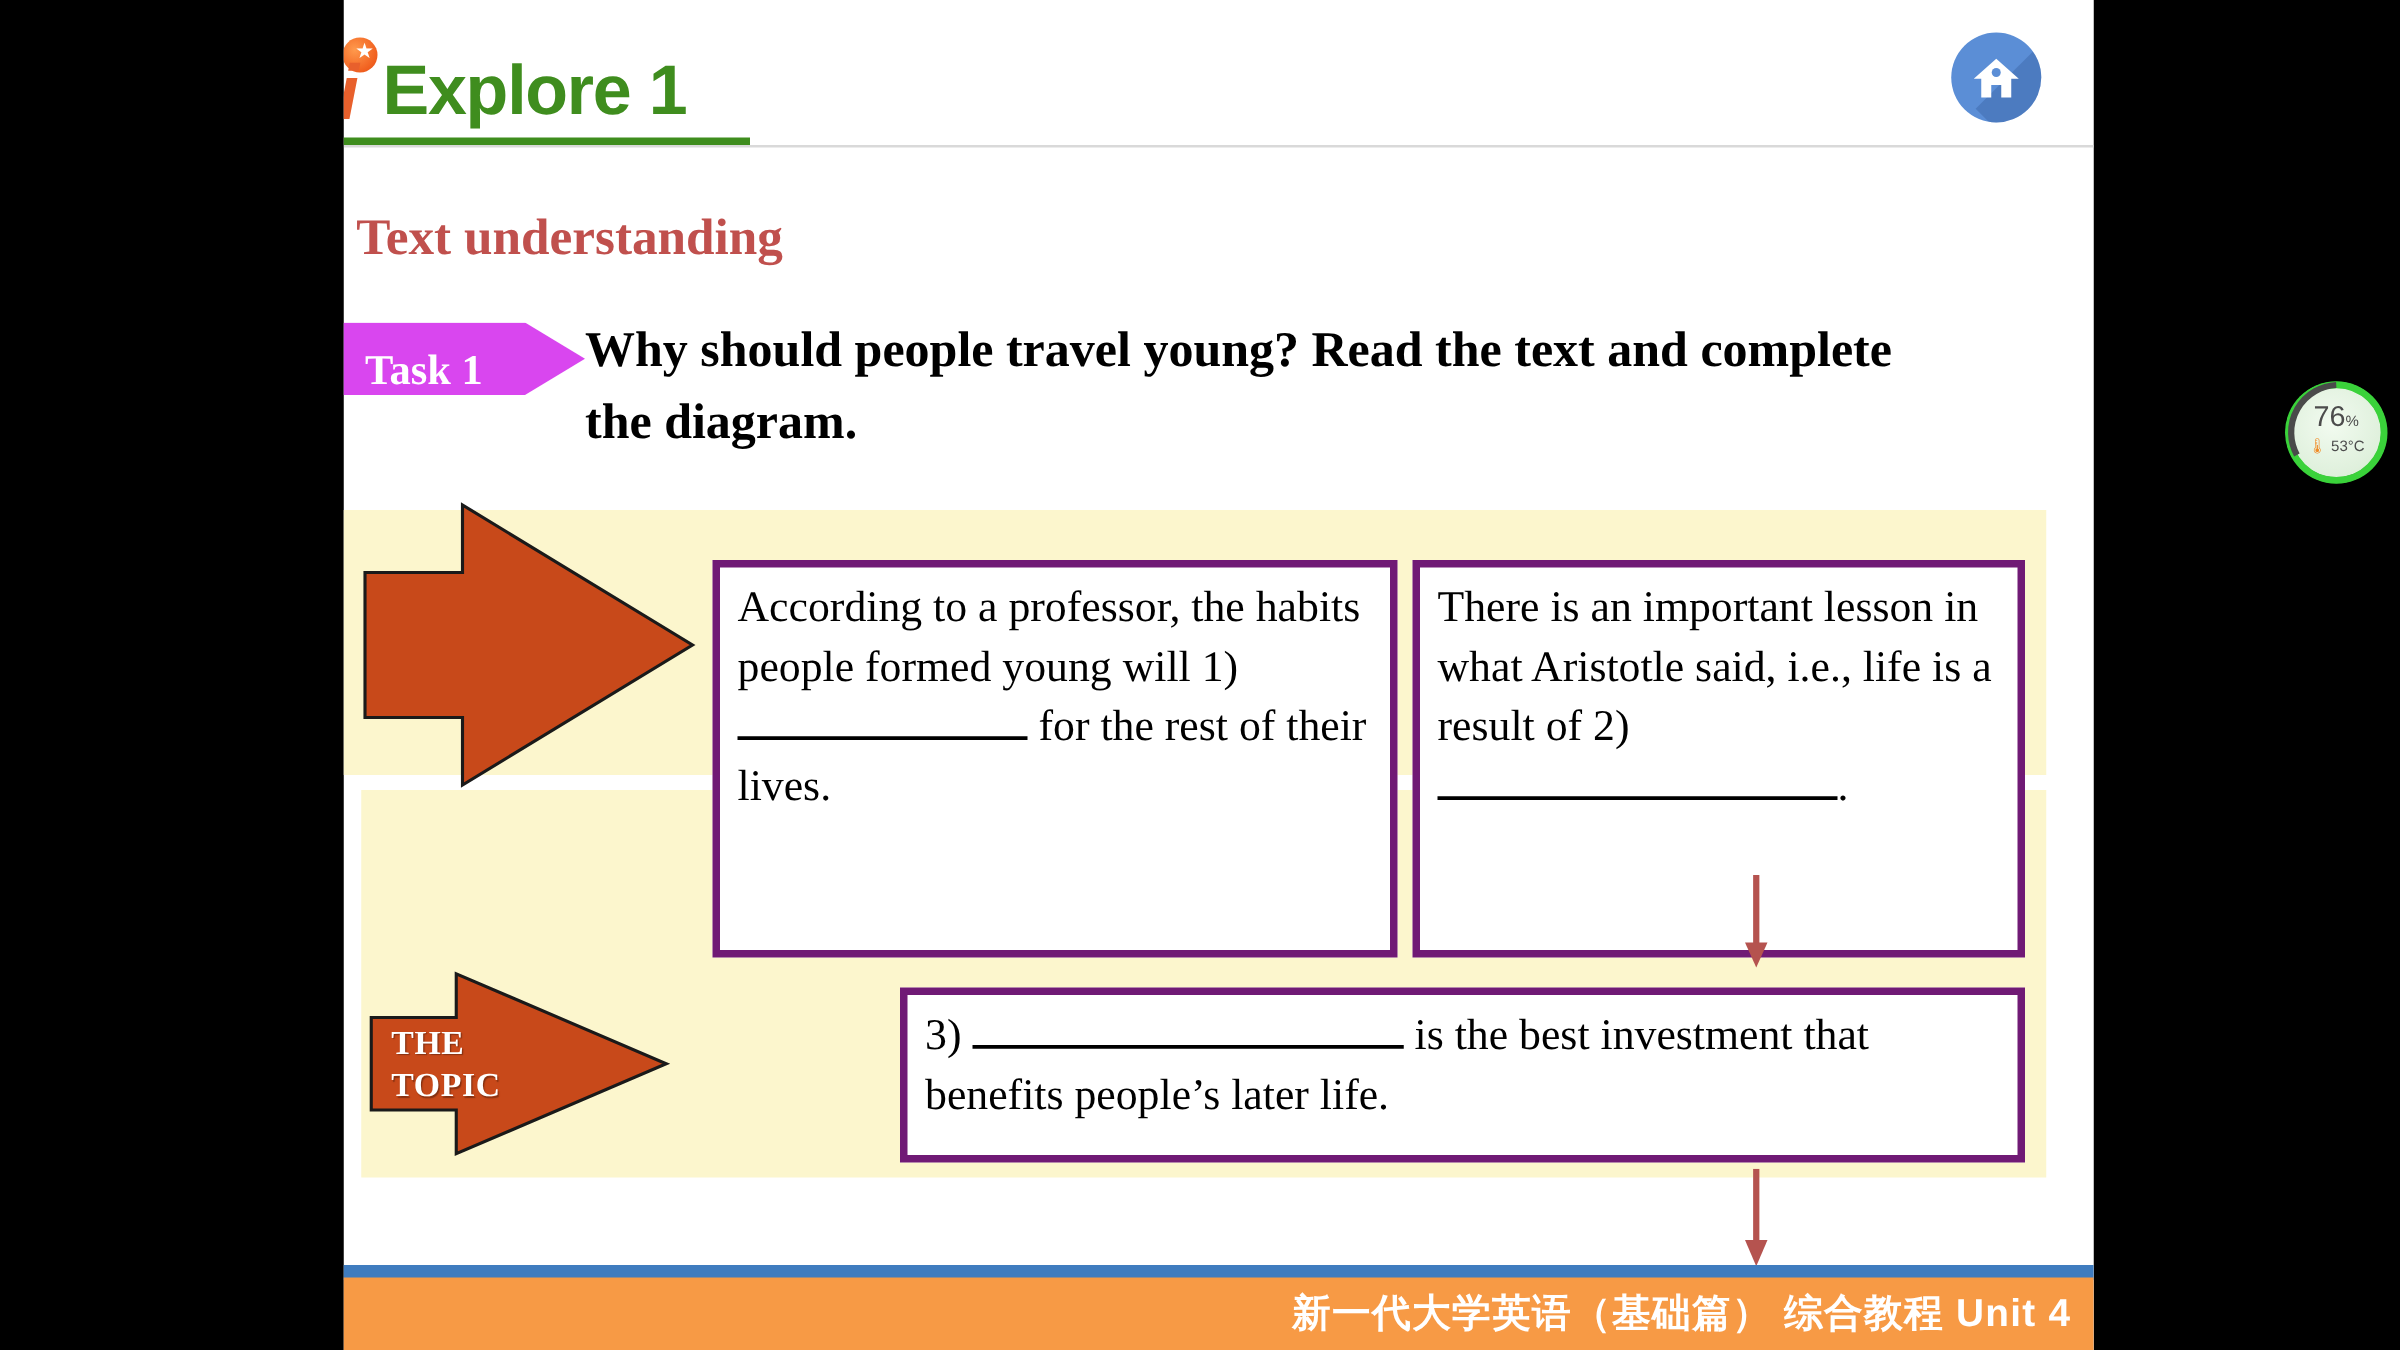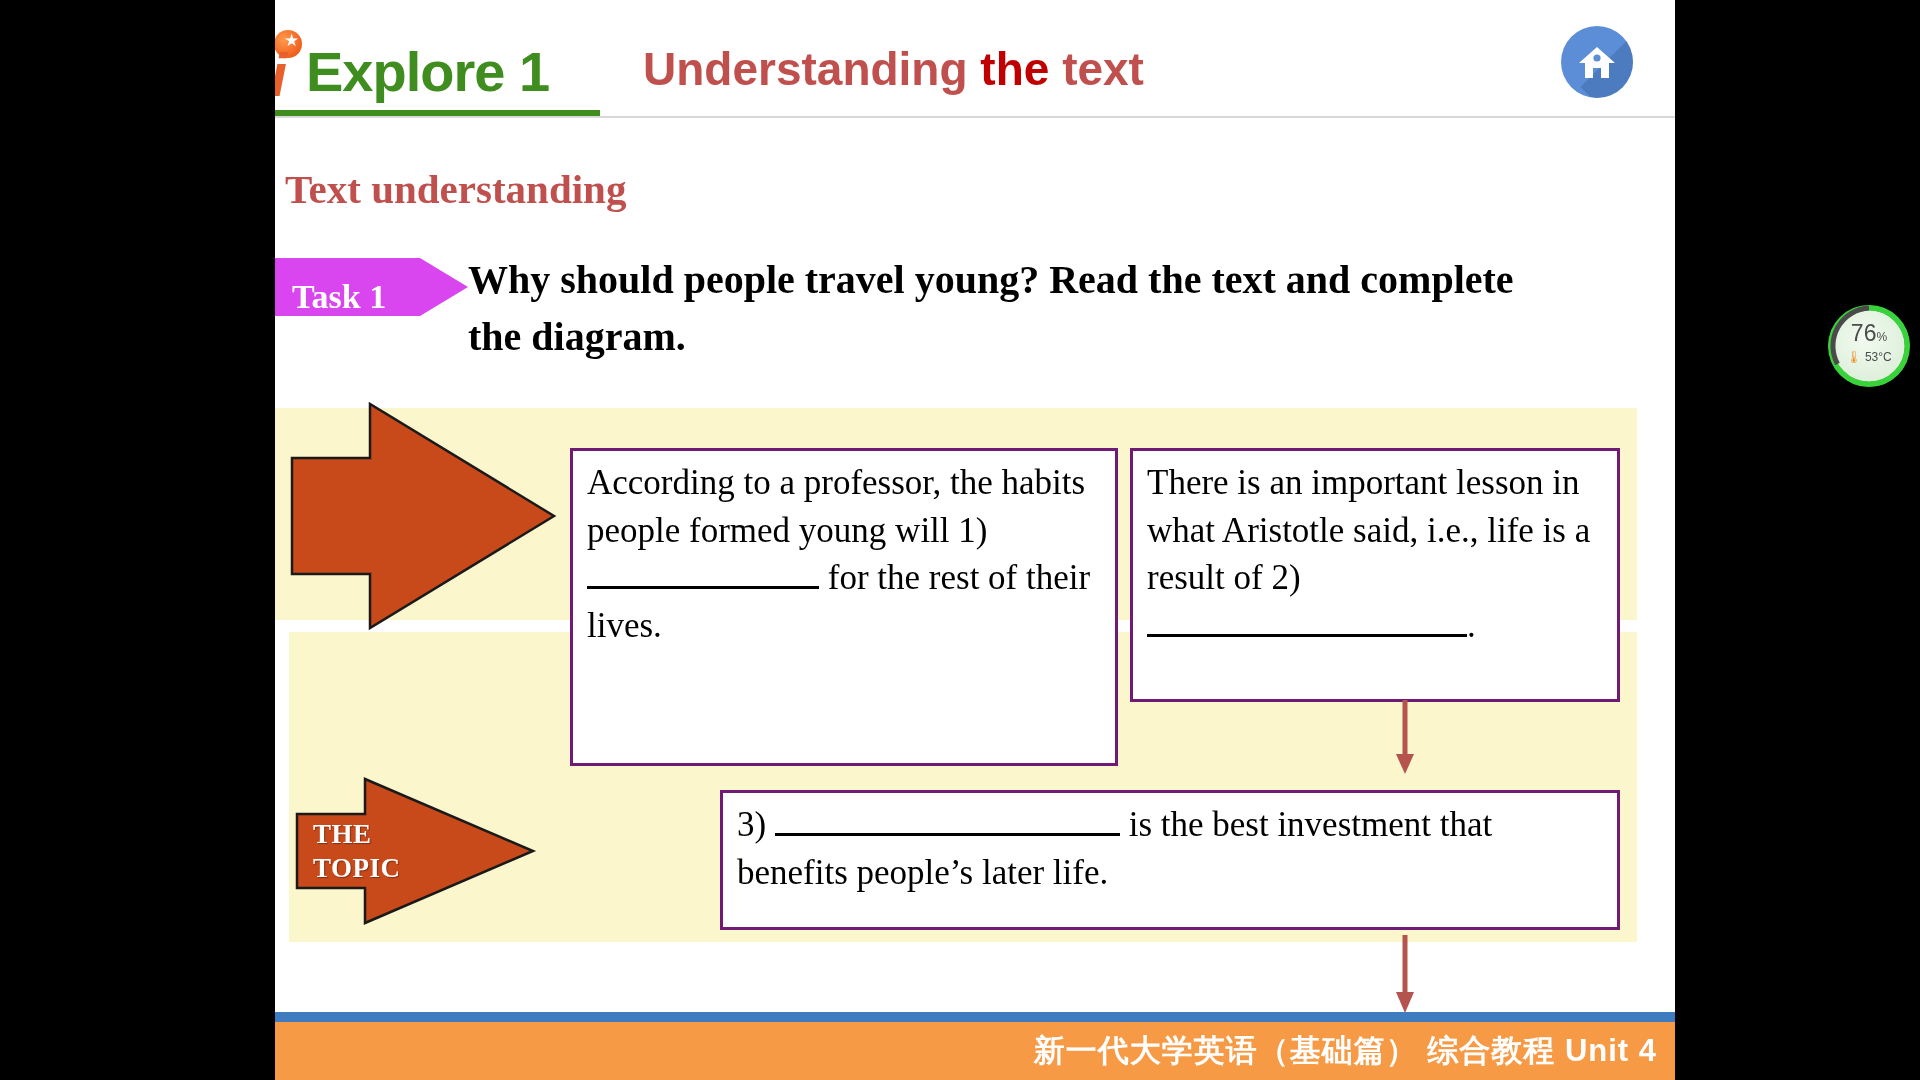--- a/index.html
+++ b/index.html
@@ -60,25 +60,25 @@
   .arrow svg{display:block;}
   .arrow-label{position:absolute;color:#ffffff;font-family:"Liberation Serif",serif;
                font-weight:bold;font-size:27px;line-height:1.25;letter-spacing:.5px;
                text-shadow:1px 1px 1px rgba(0,0,0,.35);}
 
   .arrow1{left:13px;top:400px;}
   .arrow1-label{left:32px;top:464px;}
   .arrow2{left:18px;top:776px;}
   .arrow2-label{left:38px;top:818px;}
 
-  .tbox{position:absolute;background:#ffffff;border:3px solid #701a75;box-sizing:border-box;
+  .tbox{position:absolute;background:#ffffff;border:6px solid #701a75;box-sizing:border-box;
         font-family:"Liberation Serif",serif;font-size:35px;line-height:1.36;color:#000;
         padding:8px 14px 6px 14px;}
   .tbox1{left:295px;top:448px;width:548px;height:318px;}
-  .tbox2{left:855px;top:448px;width:490px;height:254px;}
+  .tbox2{left:855px;top:448px;width:490px;height:318px;}
   .tbox3{left:445px;top:790px;width:900px;height:140px;}
 
   .blank{display:inline-block;border-bottom:3px solid #000;vertical-align:baseline;}
   .b1{width:232px;}
   .b2{width:320px;}
   .b3{width:345px;}
 
   .connector{position:absolute;}
   .connector svg{display:block;}
   .conn1{left:1118px;top:700px;}
@@ -113,25 +113,20 @@
 
       <div class="logo">
         <div class="logo-dot"></div>
         <div class="logo-star">★</div>
         <div class="logo-i">i</div>
         <div class="logo-word">Explore 1</div>
       </div>
       <div class="hdr-rule-green"></div>
       <div class="hdr-rule"></div>
 
-      <div class="hdr-title">
-        <span class="t-dusty">Understanding</span>
-        <span class="t-bright">the</span>
-        <span class="t-dusty">text</span>
-      </div>
 
       <div class="home-btn">
         <div class="shadow"></div>
         <svg width="42" height="42" viewBox="0 0 42 42">
           <path d="M21 6 L39 22 L33 22 L33 37 L25 37 L25 27 L17 27 L17 37 L9 37 L9 22 L3 22 Z" fill="#ffffff"></path>
           <circle cx="21" cy="17" r="3.6" fill="#5b8ed6"></circle>
         </svg>
       </div>
     </div>
 

